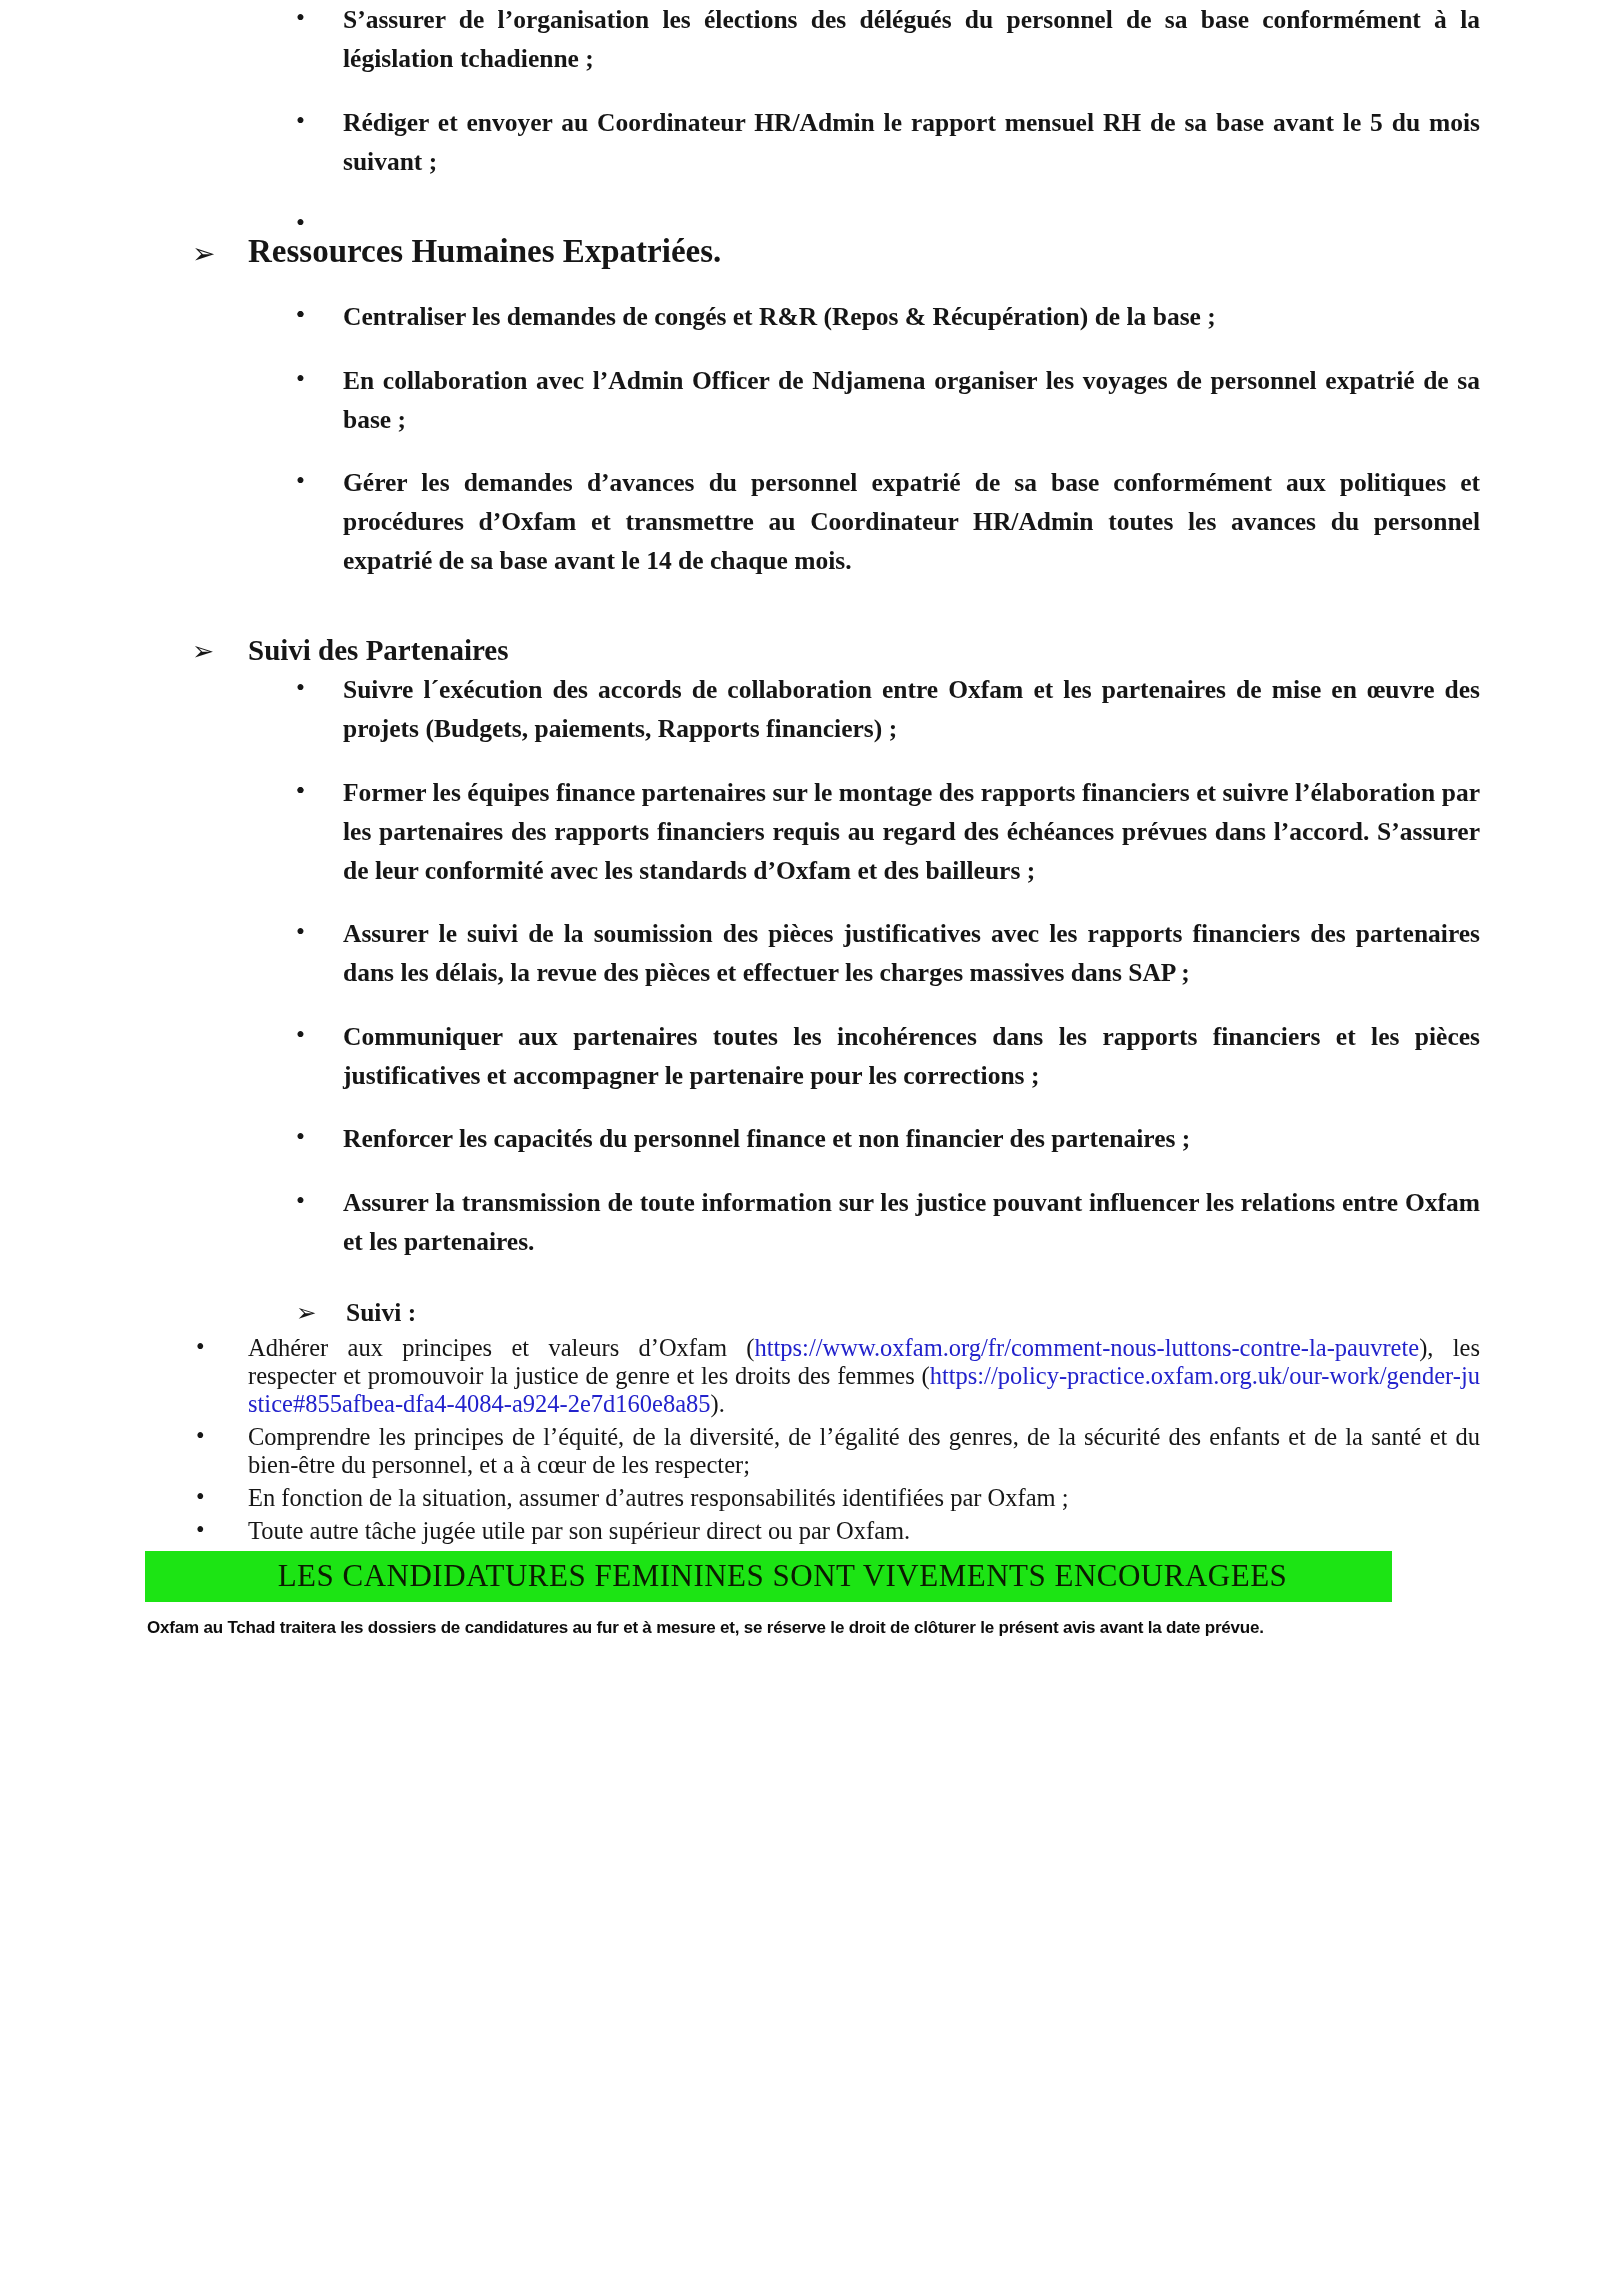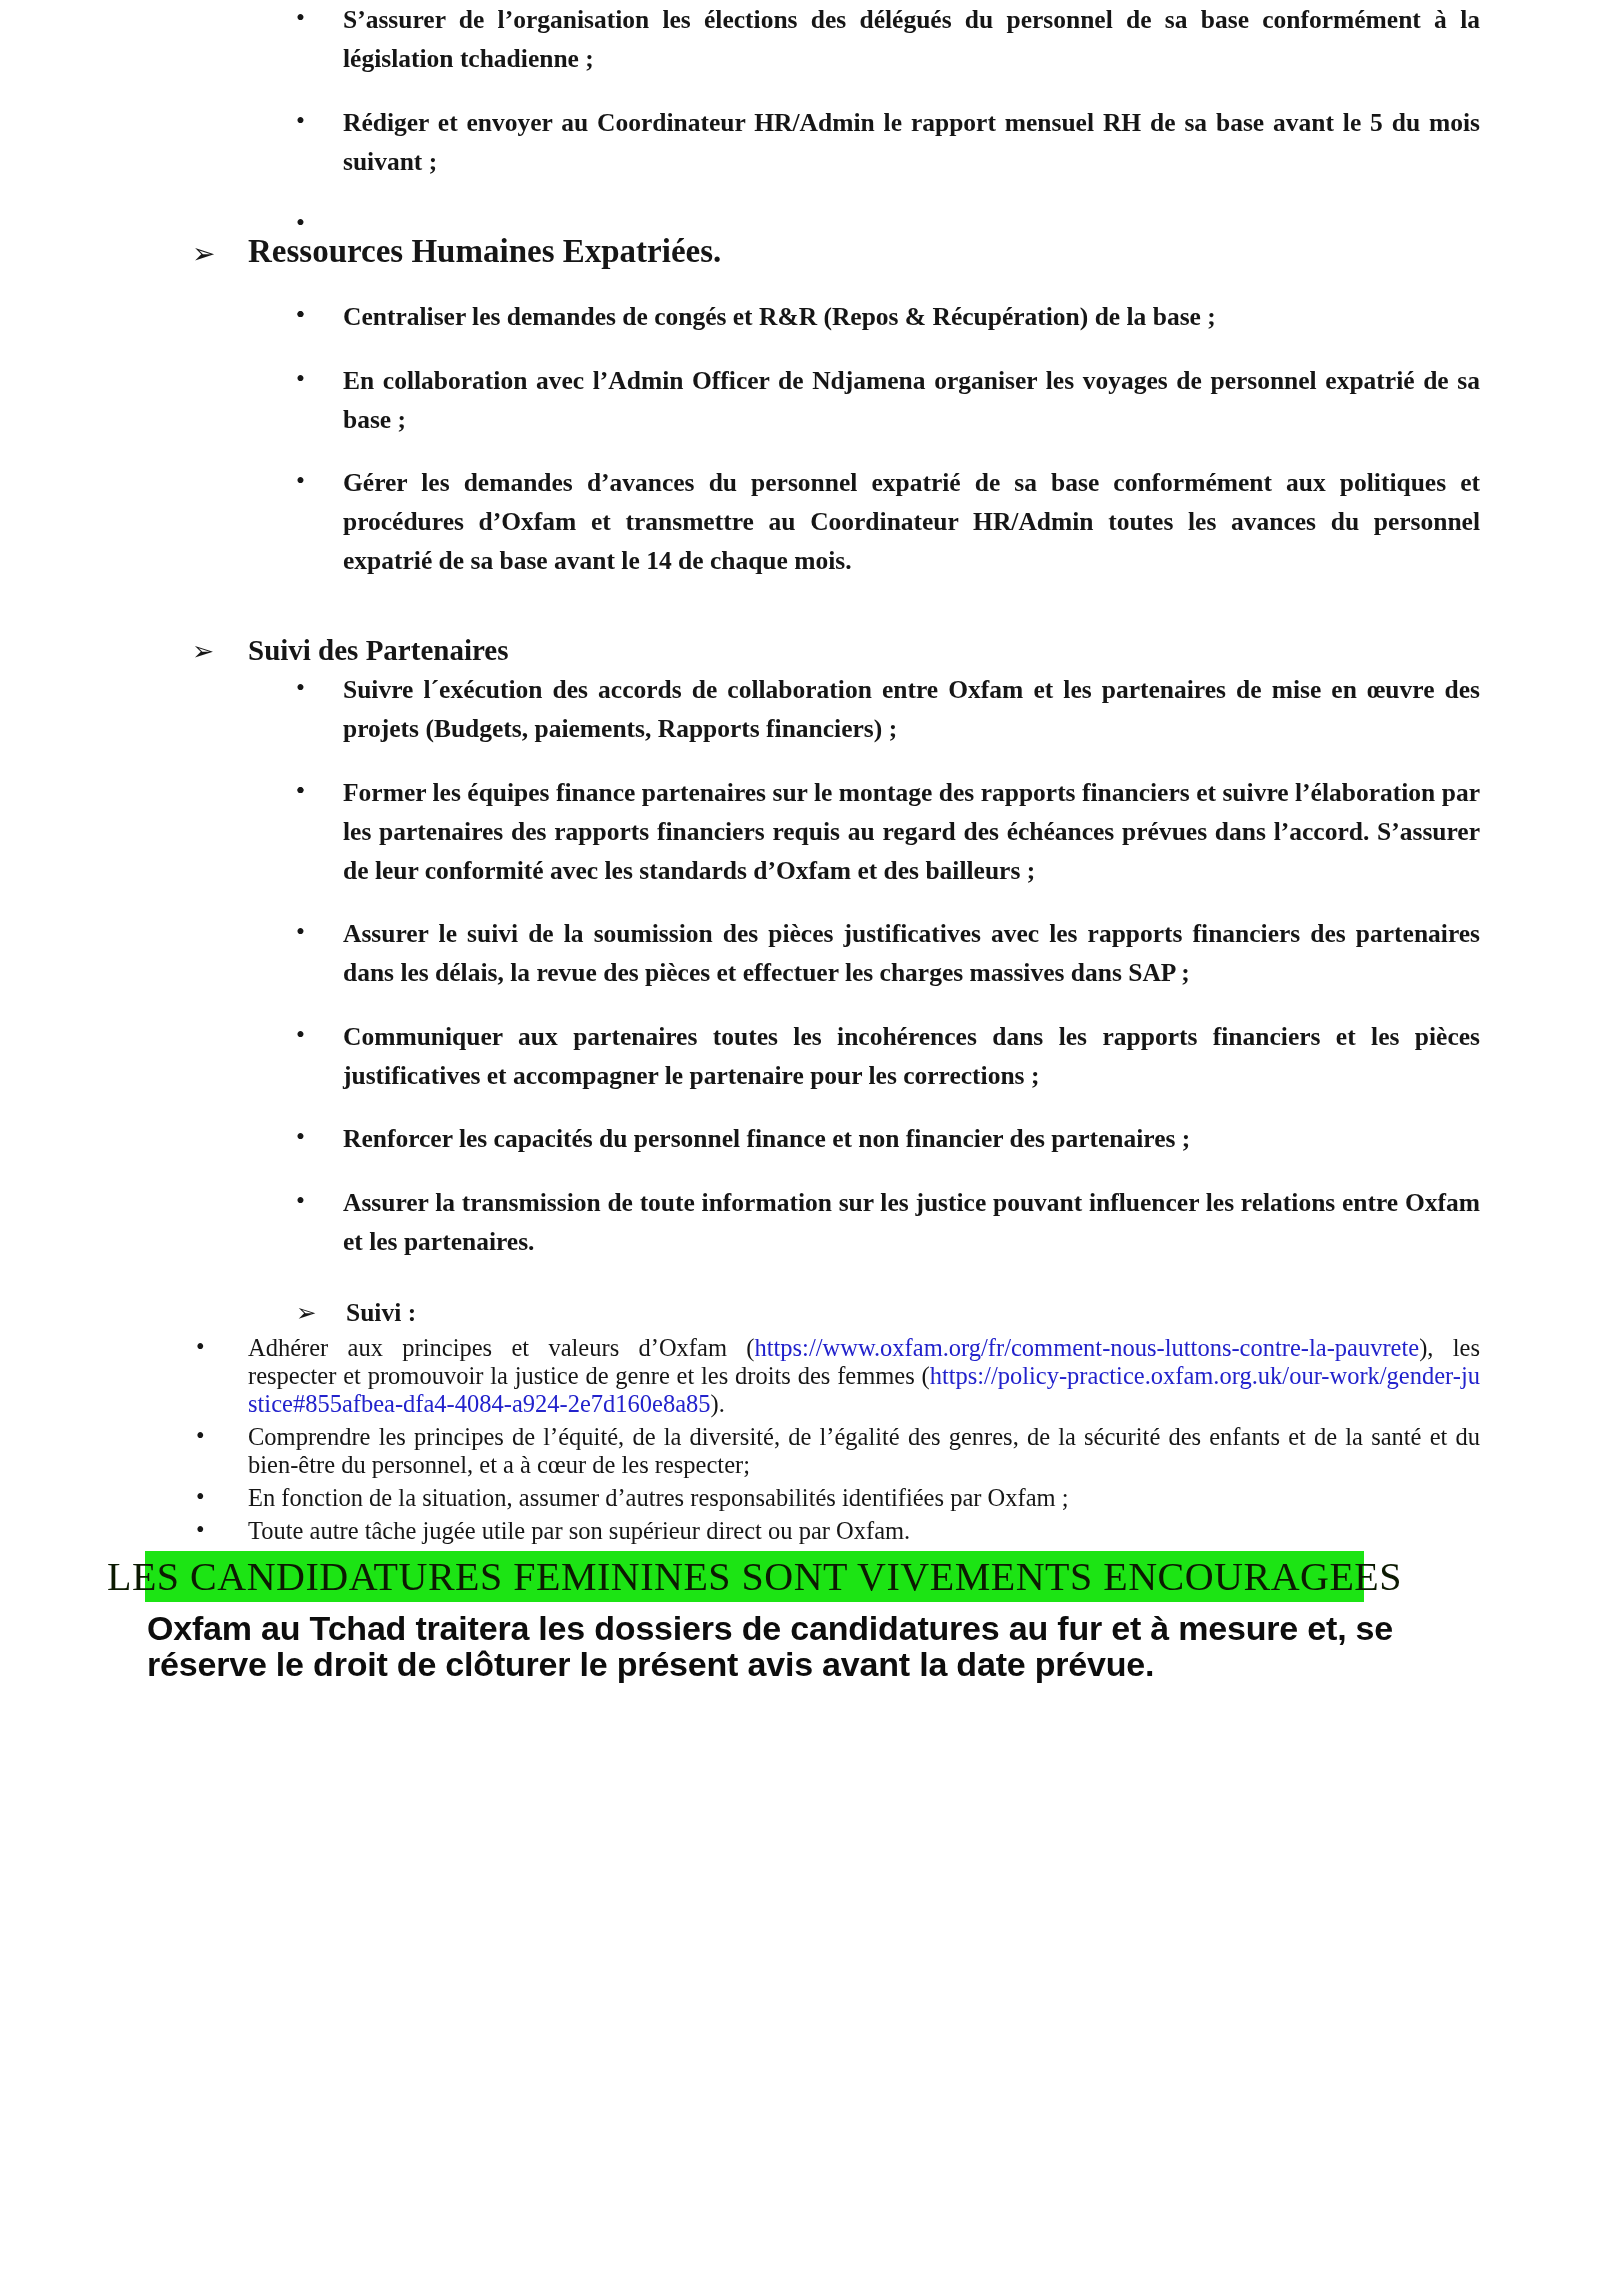--- a/index.html
+++ b/index.html
@@ -109,31 +109,32 @@
     cursor:pointer;
   }
   .highlight-bar{
     margin-top:5.9px;
     margin-left:-2px;
     width:1219px;
     height:51px;
     display:flex;
     align-items:center;
     justify-content:center;
-    font-size:40px;
+    font-size:31px;
     letter-spacing:0.5px;
     color:#0c1a02;
     white-space:nowrap;
+    padding-left:28px;
   }
   .footer-note{
     margin-top:7.8px;
     width:1304px;
     font-family:"Liberation Sans", sans-serif;
     font-weight:bold;
-    font-size:34px;
+    font-size:17px;
     line-height:36px;
     color:#0d0d0d;
     letter-spacing:-0.2px;
   }
 </style>
 </head>
 <body>
 
 <div class="page">
   <div class="content">

